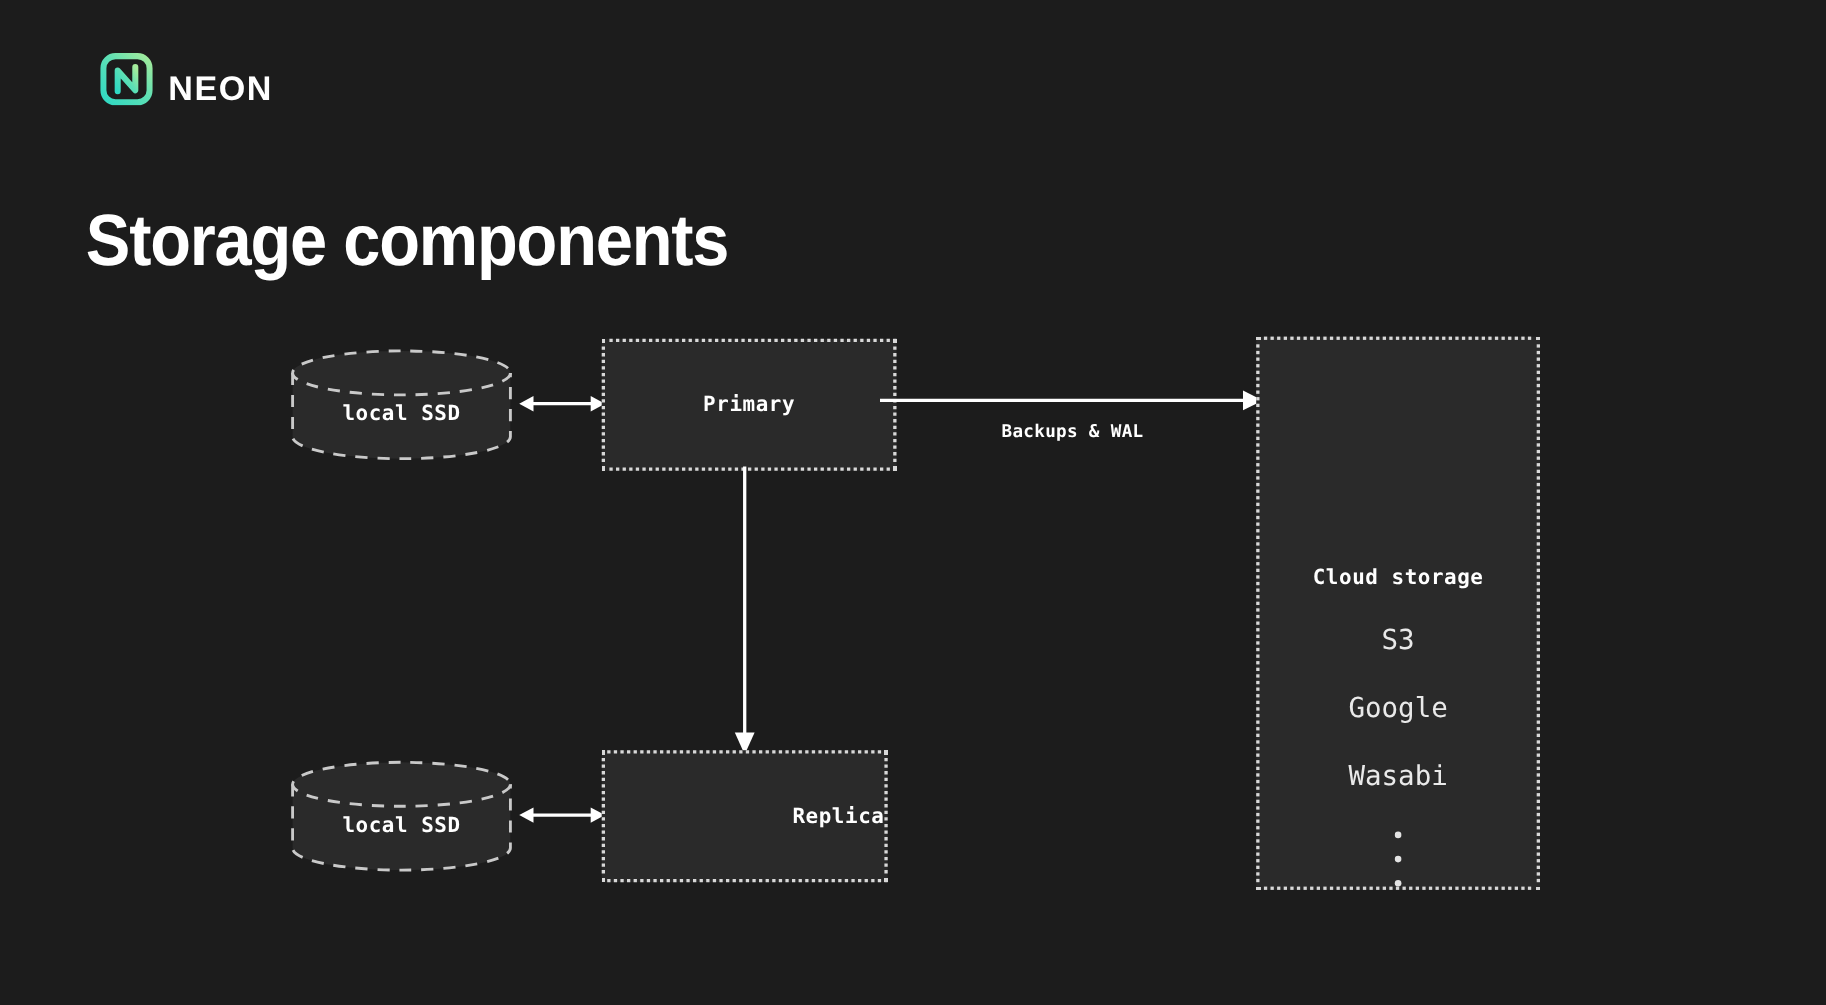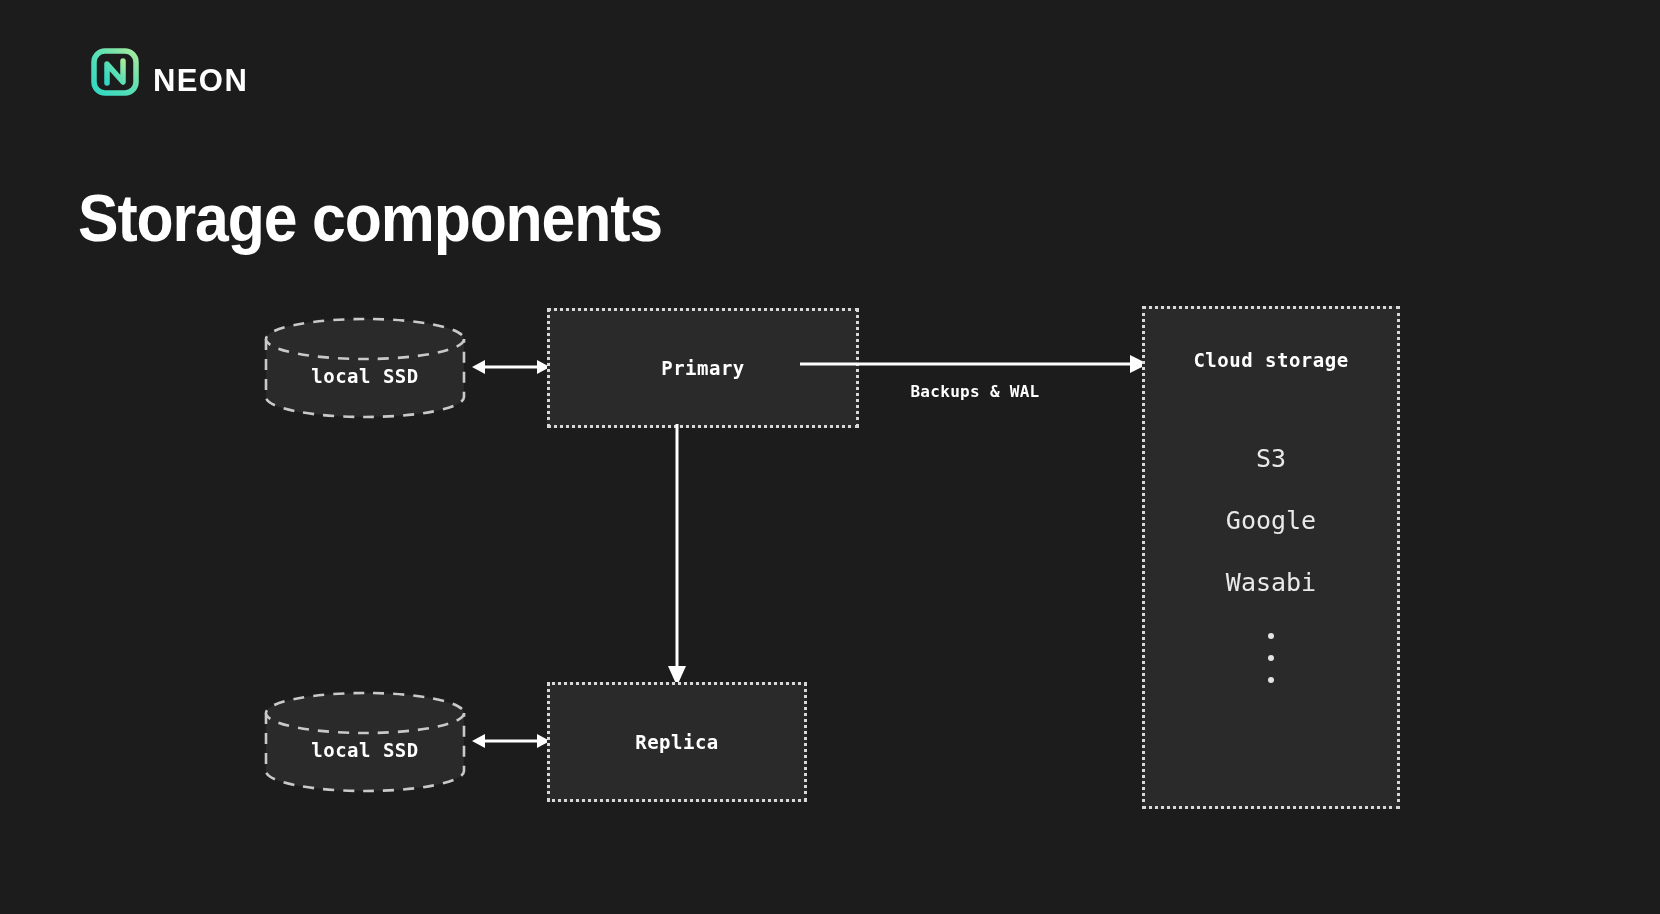--- a/index.html
+++ b/index.html
@@ -84,45 +84,45 @@
   }
   .node-label {
     color: #ffffff;
     font-family: "DejaVu Sans Mono", "Liberation Mono", monospace;
     font-weight: 700;
     font-size: 19px;
     letter-spacing: 0.5px;
     text-align: center;
   }
 
-  #primary-box   { left: 547px; top: 308px; width: 312px; height: 120px; }
-  #replica-box   { left: 547px; top: 682px; width: 260px; height: 120px; }
+  #primary-box   { left: 547px; top: 308px; width: 268px; height: 120px; }
+  #replica-box   { left: 547px; top: 682px; width: 260px; height: 120px; justify-content: flex-end; }
 
   #cloud-box {
     left: 1142px; top: 306px; width: 258px; height: 503px;
     align-items: flex-start;
-    justify-content: flex-start;
+    justify-content: flex-end;
     flex-direction: column;
   }
   .cloud-inner {
     width: 100%;
     display: flex;
     flex-direction: column;
     align-items: center;
   }
   .cloud-title {
     color: #ffffff;
     font-family: "DejaVu Sans Mono", "Liberation Mono", monospace;
     font-weight: 700;
     font-size: 19px;
     letter-spacing: 0.5px;
     margin-top: 40px;
   }
   .cloud-providers {
-    margin-top: 74px;
+    margin-top: 32px;
     width: 92px;
     display: flex;
     flex-direction: column;
     align-items: center;
     gap: 34px;
   }
   .provider {
     color: #e9e9e9;
     font-family: "DejaVu Sans Mono", "Liberation Mono", monospace;
     font-weight: 400;

